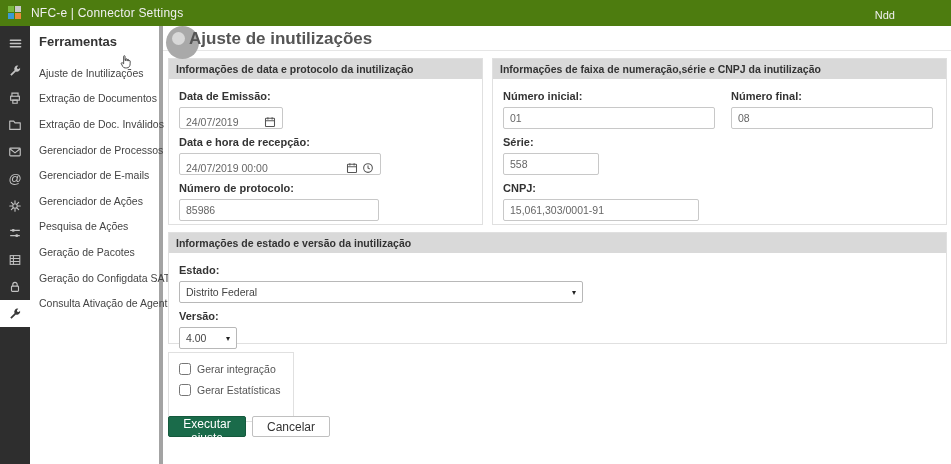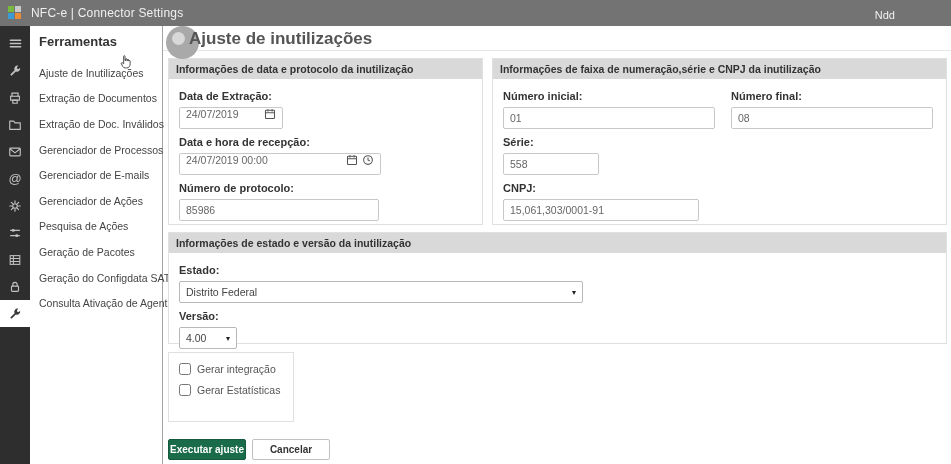--- a/index.html
+++ b/index.html
@@ -1,67 +1,67 @@
 <!DOCTYPE html>
 <html><head>
 <meta charset="utf-8">
 <style>
   * { margin:0; padding:0; box-sizing:border-box; }
   body { background:#e9e9e9; font-family:"Liberation Sans", sans-serif; }
   .app { position:relative; width:951px; height:464px; background:#fff; overflow:hidden; }
 
   
-  .topbar { position:absolute; left:0; top:0; right:0; height:26px; background:#737373; display:flex; align-items:center; padding:4px 8px; color:#f0f0f0; }
+  .topbar { position:absolute; left:0; top:0; right:0; height:26px; background:#4d7c0f; display:flex; align-items:center; padding:4px 8px; color:#f0f0f0; }
   .logo { width:14px; height:14px; display:grid; grid-template-columns:6px 6px; grid-template-rows:6px 6px; gap:1px; margin-right:9px; }
   .logo span { display:block; }
   .sq1{background:#7ab93f;} .sq2{background:#c9c9c9;} .sq3{background:#3a9bd5;} .sq4{background:#e78c3a;}
   .topbar-title { font-size:12px; letter-spacing:.2px; }
   .topbar-right { margin-left:auto; display:flex; align-items:center; gap:5px; padding-right:48px; font-size:11px;flex-direction:column; }
 
   
   .rail { position:absolute; left:0; top:26px; bottom:0; width:30px; background:#2e2e2e; display:flex; flex-direction:column; padding-top:4px; }
   .rail-item { height:27px; display:flex; align-items:center; justify-content:center; color:#c2c2c2; cursor:pointer; }
   .rail-item.active { background:#ffffff; color:#3a3a3a; }
   .glyph { font-size:13px; line-height:1; }
 
   
-  .menu { position:absolute; left:30px; top:26px; bottom:0; width:133px; background:#fff; border-right:1px solid #a3a3a3; padding:8px 4px 0 9px; }
+  .menu { position:absolute; left:30px; top:26px; bottom:0; width:133px; background:#fff; border-right:4px solid #a3a3a3; padding:8px 4px 0 9px; }
   .menu-heading { font-size:13px; font-weight:bold; color:#333; margin-bottom:11px; }
   .menu-item { font-size:10.5px; color:#444; padding:6.8px 0; cursor:pointer; white-space:nowrap; }
 
   
   .main-divider { position:absolute; left:163px; right:0; top:50px; border-top:1px solid #e6e6e6; }
   .title-circle { position:absolute; left:166px; top:26px; width:33px; height:33px; border-radius:50%; background:#a9a9a9; z-index:2; }
   .title-circle i { position:absolute; left:6px; top:6px; width:13px; height:13px; border-radius:50%; background:#d8d8d8; }
   .page-title { position:absolute; left:189px; top:29px; font-size:17px; color:#555; z-index:3; }
 
   
   .panel { position:absolute; border:1px solid #e0e0e0; background:#fff; }
   .panel-header { background:#d9d9d9; height:20px; line-height:20px; font-size:10.5px; font-weight:bold; color:#333; padding:0 7px; }
   .panel-body { padding:4px 10px 10px; }
   .panel-data   { left:168px; top:58px;  width:315px; height:167px; }
   .panel-faixa  { left:492px; top:58px;  width:455px; height:167px; }
   .panel-estado { left:168px; top:232px; width:779px; height:112px; }
   .panel-opc    { left:168px; top:352px; width:126px; height:70px; }
 
   .flabel { font-size:11px; font-weight:bold; color:#333; margin:7px 0 5px; }
   input.text { height:22px; border:1px solid #c8c8c8; border-radius:2px; font-size:10.5px; color:#666; padding:0 6px; font-family:inherit; background:#fff; }
-  .input-group { display:flex; align-items:flex-start; border:1px solid #c8c8c8; border-radius:2px; height:22px; padding:0 6px; gap:4px; background:#fff; }
+  .input-group { display:flex; align-items:flex-end; border:1px solid #c8c8c8; border-radius:2px; height:22px; padding:0 6px; gap:4px; background:#fff; }
   .input-group input { border:none; outline:none; flex:1; min-width:0; font-size:10.5px; color:#666; font-family:inherit; }
   .icon-btn { display:flex; align-items:center; color:#555; cursor:pointer; }
 
   .faixa-grid { display:grid; grid-template-columns:228px 1fr; }
 
   .select { display:flex; align-items:center; justify-content:space-between; border:1px solid #b8b8b8; border-radius:2px; height:22px; padding:0 6px; font-size:10.5px; color:#444; background:#fff; cursor:pointer; }
   .select .caret { font-size:8px; color:#222; margin-left:6px; }
 
   .check-row { display:flex; align-items:flex-start; gap:6px; font-size:10.5px; color:#555; margin:9px 0; }
   .check-row input { width:12px; height:12px; }
 
-  .btn { position:absolute; top:439px; height:21px; font-size:10px; border-radius:2px; cursor:pointer; font-family:inherit;font-weight:bold; }
+  .btn { position:absolute; top:416px; height:21px; font-size:12px; border-radius:2px; cursor:pointer; font-family:inherit; }
   .btn-primary { left:168px; width:78px; background:#1a6b4a; color:#fff; border:1px solid #15593d; }
   .btn-secondary { left:252px; width:78px; background:#fff; color:#333; border:1px solid #c0c0c0; }
 
   .cursor { position:absolute; left:119px; top:53px; z-index:9; pointer-events:none; }
 </style>
 </head>
 <body>
 
 <div class="app">
 
@@ -174,21 +174,21 @@
 
   <div class="main-divider"></div>
   <div class="title-circle">
       <i></i>
     </div>
   <h1 class="page-title">Ajuste de inutilizações</h1>
 
   <section class="panel panel-data">
     <div class="panel-header">Informações de data e protocolo da inutilização</div>
     <div class="panel-body">
-      <div class="flabel">Data de Extração:</div>
+      <div class="flabel">Data de Emissão:</div>
       <div class="input-group" style="width:104px;">
         <input value="24/07/2019" style="">
         <span class="icon-btn">
           <svg width="12" height="12" viewBox="0 0 16 16" fill="none" stroke="#555" stroke-width="1.4">
               <rect x="2" y="3" width="12" height="11" rx="1"></rect>
               <path d="M2 6.2h12M5.2 1.5v3M10.8 1.5v3"></path>
             </svg>
         </span>
       </div>
       <div class="flabel">Data e hora de recepção:</div>

